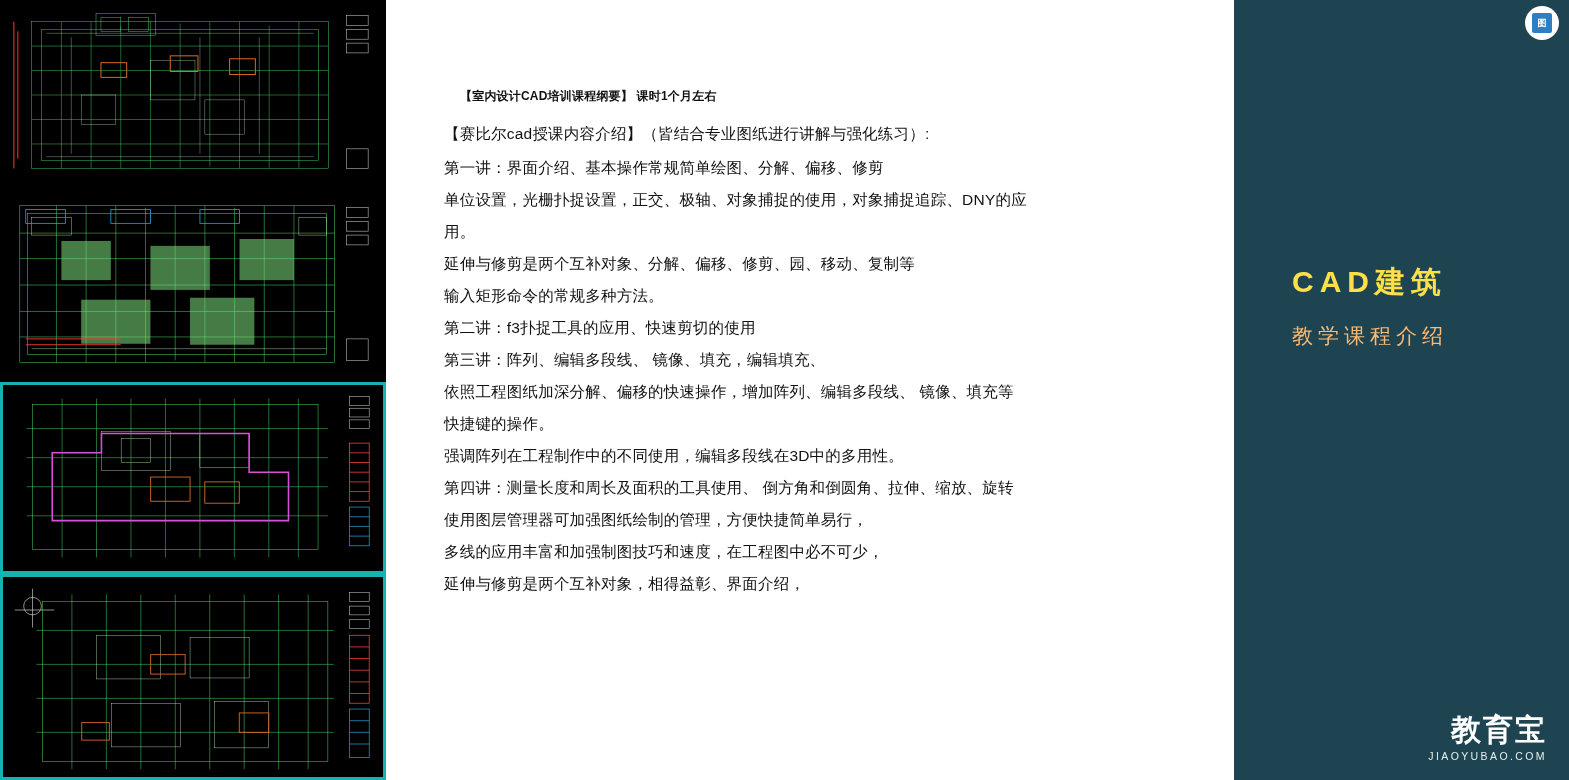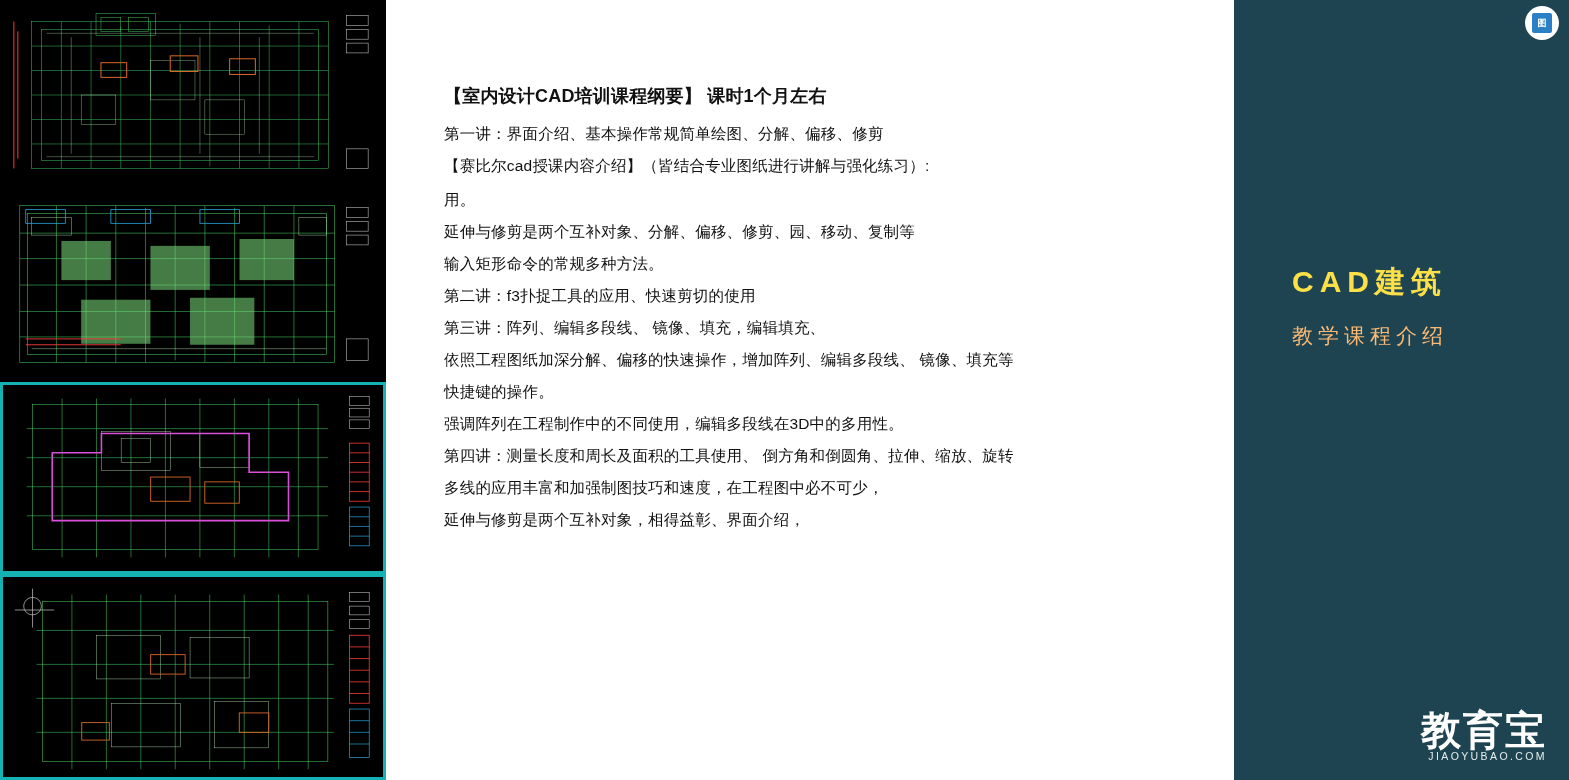--- a/index.html
+++ b/index.html
@@ -60,22 +60,23 @@
     color: #111111;
   }
   .line {
     font-size: 15.5px;
     line-height: 32px;
     white-space: nowrap;
     letter-spacing: 0.2px;
   }
   .line.head {
     font-weight: bold;
-    font-size: 18px;
+    font-size: 12px;
     margin-bottom: 6px;
+    margin-left: 16px;
   }
   .line.sub {
     margin-bottom: 2px;
   }
 
   
   .right-panel {
     position: absolute;
     left: 1234px;
     top: 0;
@@ -102,21 +103,21 @@
     color: #fdba74;
   }
   .brand {
     position: absolute;
     right: 22px;
     bottom: 18px;
     text-align: right;
     color: #ffffff;
   }
   .brand-cn {
-    font-size: 40px;
+    font-size: 30px;
     font-weight: bold;
     letter-spacing: 2px;
     line-height: 34px;
     margin-top: 44px;
   }
   .brand-en {
     font-size: 10.5px;
     letter-spacing: 2.4px;
     margin-top: 3px;
     color: #e6eef0;
@@ -307,31 +308,33 @@
             <rect x="352" y="44" width="20" height="9"></rect>
           </g>
         </svg>
       </div>
     </div>
   </div>
 
   <div class="content">
     <div class="text-block">
       <div class="line head">【室内设计CAD培训课程纲要】  课时1个月左右</div>
+      <div class="line sub">【赛比尔cad授课内容介绍】（皆结合专业图纸进行讲解与强化练习）:</div>
       <div class="line">第一讲：界面介绍、基本操作常规简单绘图、分解、偏移、修剪</div>
-      <div class="line sub">【赛比尔cad授课内容介绍】（皆结合专业图纸进行讲解与强化练习）:</div>
+      <div class="line">单位设置，光栅扑捉设置，正交、极轴、对象捕捉的使用，对象捕捉追踪、DNY的应</div>
       <div class="line">用。</div>
       <div class="line">延伸与修剪是两个互补对象、分解、偏移、修剪、园、移动、复制等</div>
       <div class="line">输入矩形命令的常规多种方法。</div>
       <div class="line">第二讲：f3扑捉工具的应用、快速剪切的使用</div>
       <div class="line">第三讲：阵列、编辑多段线、 镜像、填充，编辑填充、</div>
       <div class="line">依照工程图纸加深分解、偏移的快速操作，增加阵列、编辑多段线、 镜像、填充等</div>
       <div class="line">快捷键的操作。</div>
       <div class="line">强调阵列在工程制作中的不同使用，编辑多段线在3D中的多用性。</div>
       <div class="line">第四讲：测量长度和周长及面积的工具使用、   倒方角和倒圆角、拉伸、缩放、旋转</div>
+      <div class="line">使用图层管理器可加强图纸绘制的管理，方便快捷简单易行，</div>
       <div class="line">多线的应用丰富和加强制图技巧和速度，在工程图中必不可少，</div>
       <div class="line">延伸与修剪是两个互补对象，相得益彰、界面介绍，</div>
     </div>
   </div>
 
   <div class="right-panel">
 
     <div class="right-title">CAD建筑</div>
     <div class="right-subtitle">教学课程介绍</div>
 

